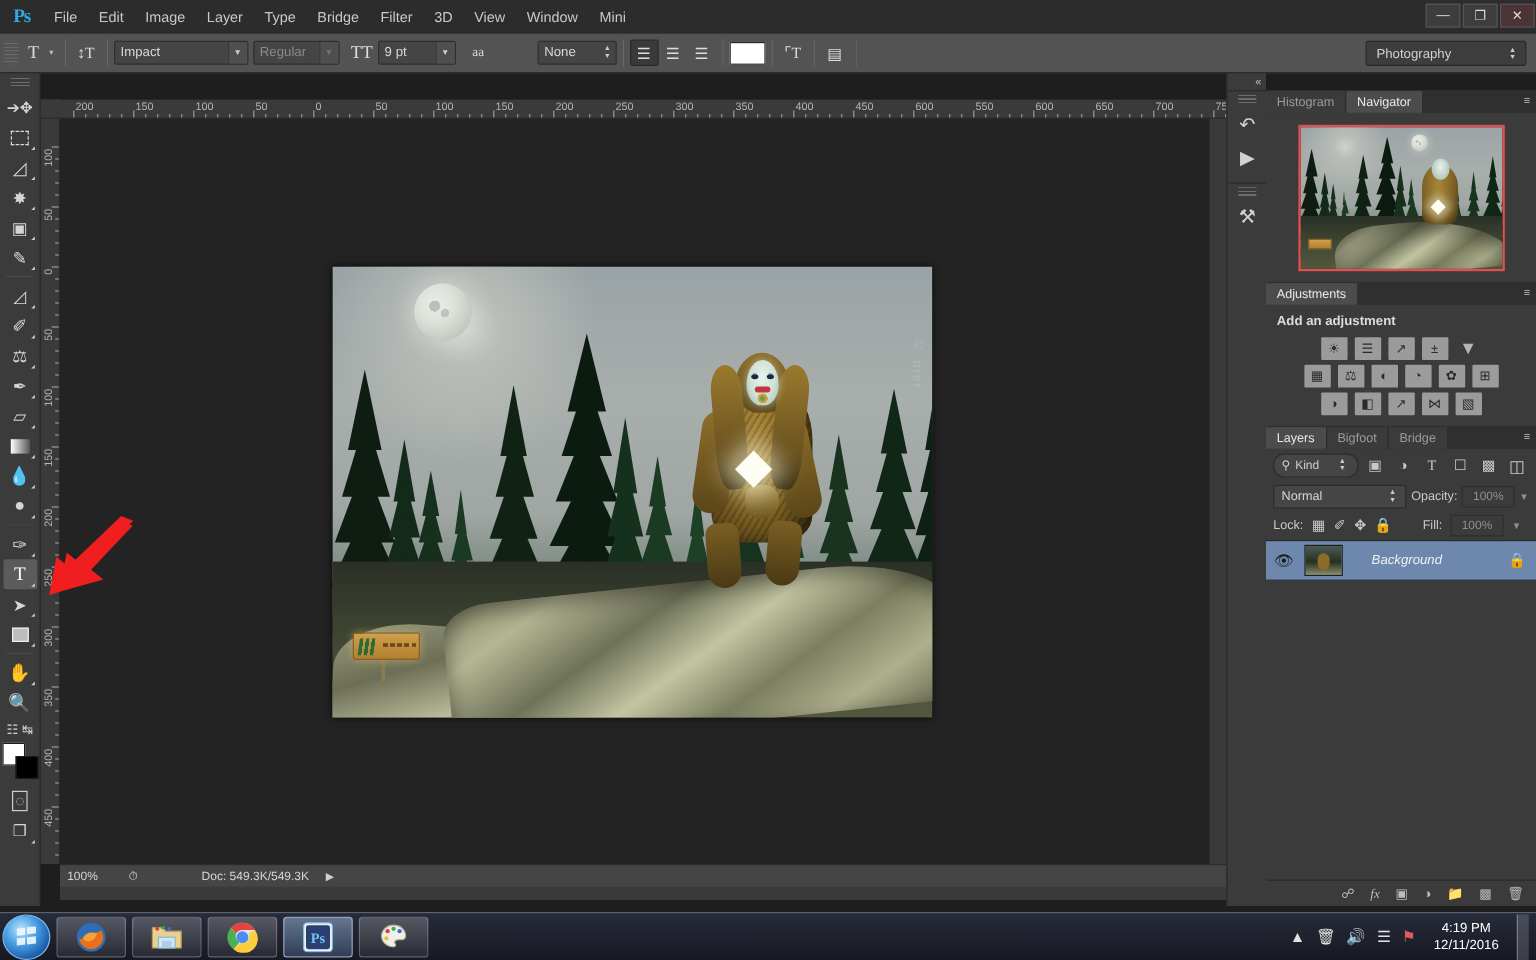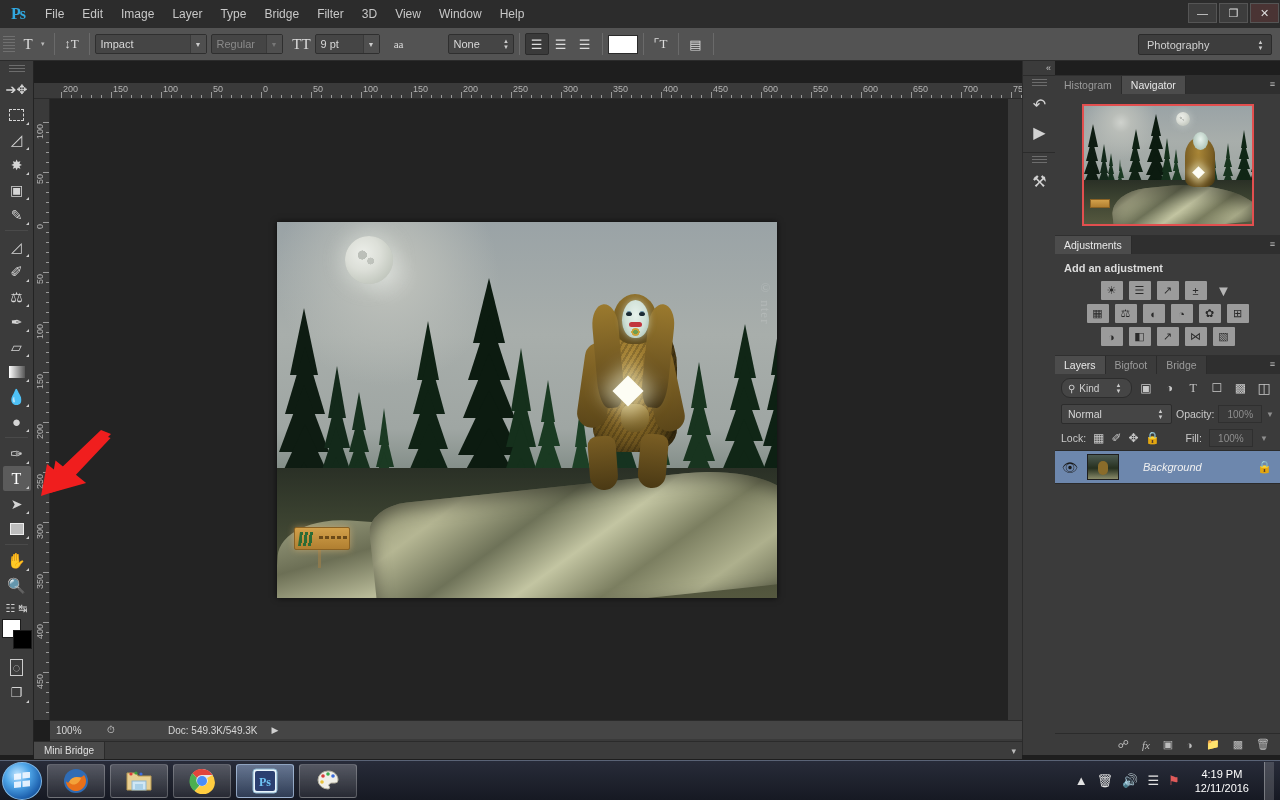--- a/index.html
+++ b/index.html
@@ -388,21 +388,21 @@
     <div class="menu-item">File</div>
     <div class="menu-item">Edit</div>
     <div class="menu-item">Image</div>
     <div class="menu-item">Layer</div>
     <div class="menu-item">Type</div>
     <div class="menu-item">Bridge</div>
     <div class="menu-item">Filter</div>
     <div class="menu-item">3D</div>
     <div class="menu-item">View</div>
     <div class="menu-item">Window</div>
-    <div class="menu-item">Help</div>
+    <div class="menu-item">Mini</div>
     <div class="win-btns">
       <div class="win-btn">—</div>
       <div class="win-btn">❐</div>
       <div class="win-btn close">✕</div>
     </div>
   </div>
 
   <div class="optionsbar">
     <div class="grip"></div>
     <div class="opt-tool-icon">T</div>
@@ -882,24 +882,20 @@
   <div class="vscroll"></div>
   <div class="hscroll"></div>
 
   <div class="statusbar">
     <div class="sb-zoom">100%</div>
     <div class="sb-clock">⏱</div>
     <div class="sb-doc">Doc: 549.3K/549.3K</div>
     <div class="sb-arrow">▶</div>
   </div>
 
-  <div class="minibridge">
-    <div class="mb-tab">Mini Bridge</div>
-    <div class="mb-menu">▾</div>
-  </div>
 
   <div class="minidock">
     <div class="md-collapse">«</div>
     <div class="md-group">
       <div class="md-grip"></div>
       <div class="md-icon">↶</div>
       <div class="md-icon">▶</div>
     </div>
     <div class="md-group">
       <div class="md-grip"></div>

